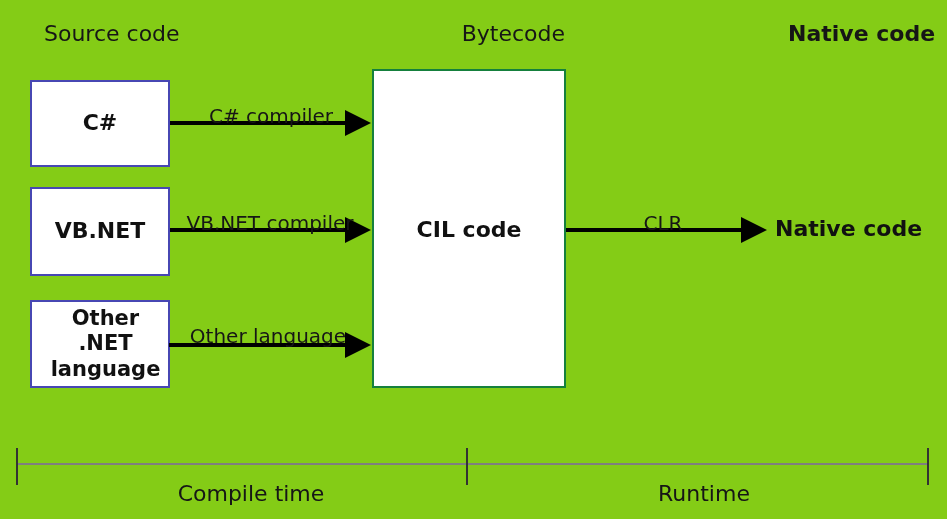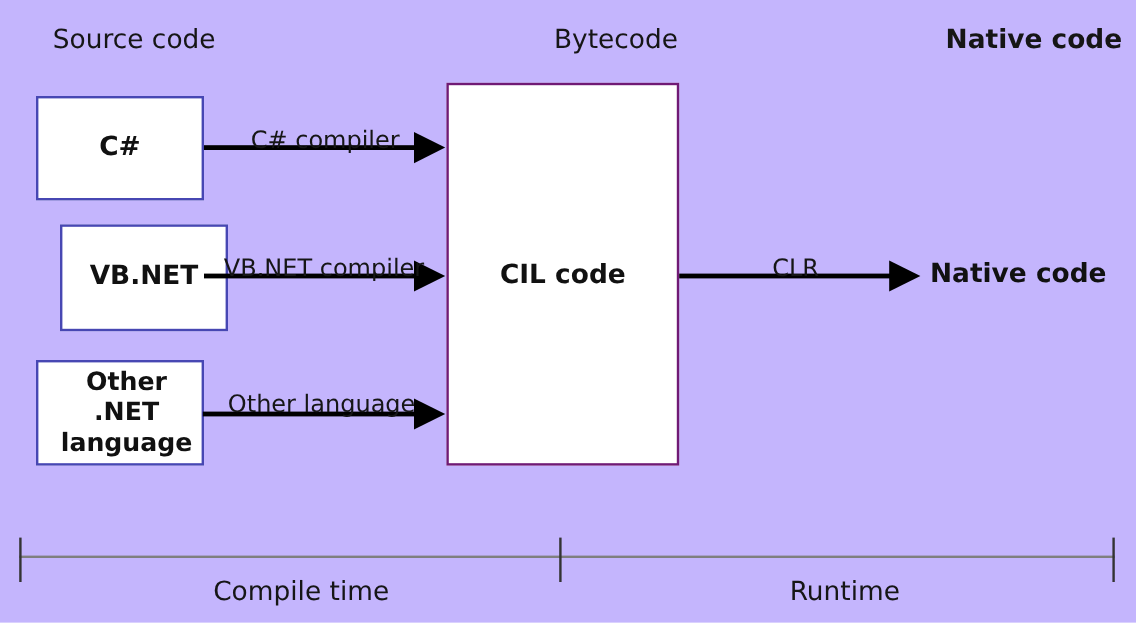--- a/index.html
+++ b/index.html
@@ -1,21 +1,21 @@
 <!DOCTYPE html>
 <html><head>
 <meta charset="utf-8">
 <style>
   * { margin: 0; padding: 0; box-sizing: border-box; }
   html, body { background: #ffffff; }
   #stage {
     position: relative;
     width: 947px;
     height: 519px;
-    background: #c4b5fd;
+    background: #84cc16;
     font-family: "DejaVu Sans", "Liberation Sans", sans-serif;
     color: #111111;
     overflow: hidden;
   }
   .hdr {
     position: absolute;
     font-size: 22px;
     color: #161616;
     white-space: nowrap;
   }
@@ -43,21 +43,21 @@
     text-align: center;
     padding-left: 11px;
     width: 100%;
   }
   #box-cil {
     position: absolute;
     left: 372px;
     top: 69px;
     width: 194px;
     height: 319px;
-    border: 2px solid #701a75;
+    border: 2px solid #15803d;
     background: #ffffff;
   }
   #box-cil .boxlabel {
     position: absolute;
     top: 146px;
     left: 0;
     width: 100%;
     text-align: center;
     font-weight: bold;
     font-size: 22px;
@@ -130,21 +130,21 @@
 
 <div id="stage">
 
   <div class="hdr" style="left:44px; top:21px;">Source code</div>
   <div class="hdr" style="left:373px; top:21px; width:192px; text-align:right;">Bytecode</div>
   <div class="hdr bold" style="left:788px; top:21px;">Native code</div>
 
   <div class="srcbox" id="box-csharp" style="top:80px; height:87px;">
     <div class="boxlabel">C#</div>
   </div>
-  <div class="srcbox" id="box-vbnet" style="top:187px; height:89px;margin-left:20px;">
+  <div class="srcbox" id="box-vbnet" style="top:187px; height:89px;">
     <div class="boxlabel">VB.NET</div>
   </div>
   <div class="srcbox" id="box-other" style="top:300px; height:88px;">
     <div class="boxlabel">Other .NET
 language</div>
   </div>
 
   <div id="box-cil">
     <div class="boxlabel">CIL code</div>
   </div>

